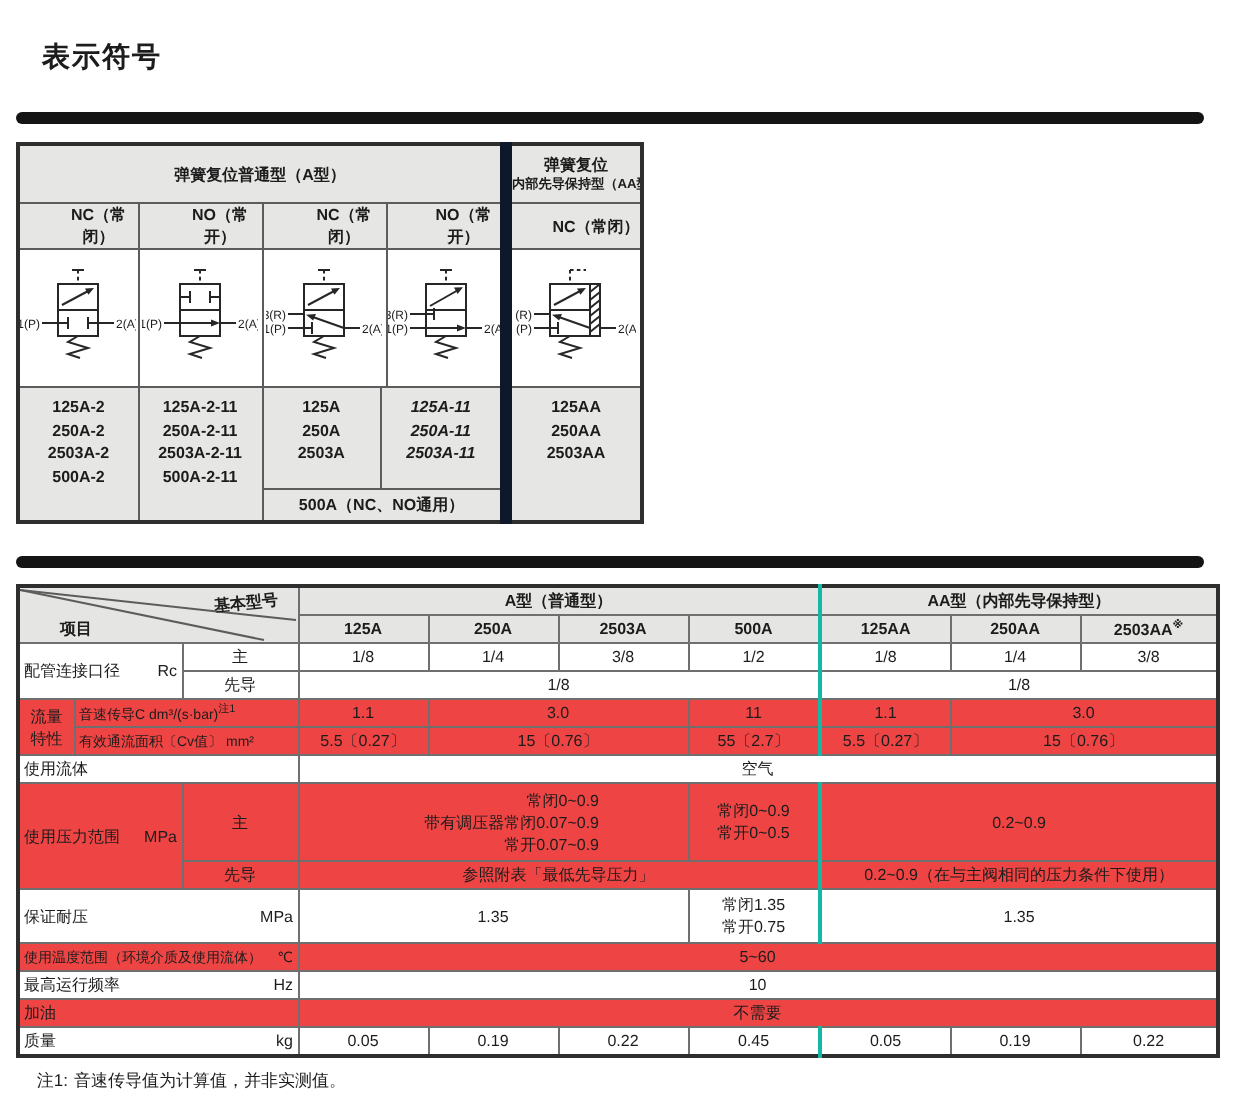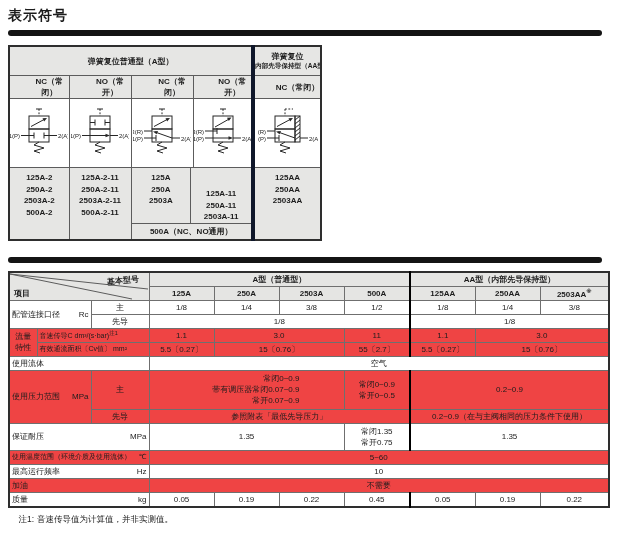--- a/index.html
+++ b/index.html
@@ -1,59 +1,59 @@
 <!DOCTYPE html>
 <html><head>
 <meta charset="utf-8">
 <style>
   html,body{margin:0;padding:0;}
   body{
     width:622px;height:550px;background:#ffffff;color:#1c1c1c;
     font-family:"Liberation Sans","DejaVu Sans",sans-serif;
     -webkit-text-size-adjust:none;overflow:hidden;
   }
-  .section-title{font-size:14px;font-weight:bold;margin:0;padding:7px 0 5px 8px;letter-spacing:1px;}
+  .section-title{font-size:14px;font-weight:bold;margin:13px;padding:7px 0 5px 8px;letter-spacing:1px;}
   .bar{height:6px;background:#141414;border-radius:3px;margin:0 20px 0 8px;}
 
   
   table.t1{border-collapse:collapse;table-layout:fixed;margin:9px 0 16px 8px;width:312px;
     font-size:8px;border:2px solid #2e2e2e;}
   .t1 td{border:1px solid #5c5c5c;text-align:center;padding:0;overflow:hidden;}
   .t1 .hd{background:#e6e6e4;font-weight:bold;}
-  .t1 .sep{border-left:4px solid #0f172a;}
+  .t1 .sep{border-left:6px solid #0f172a;}
   .t1 tr.rh1 td{height:28px;}
   .t1 tr.rh2 td{height:13px;}
   .t1 tr.rh3 td{height:14px;padding-left:20px;}
   .t1 tr.rsym td{height:68px;background:#fff;vertical-align:middle;}
   .t1 tr.rmod td{background:#e6e6e4;font-weight:bold;vertical-align:top;height:62px;line-height:11.5px;}
   .t1 .aa2{font-size:6.6px;white-space:nowrap;}
   .t1 .mlist{padding-top:4px;}
   .split-grid{display:grid;grid-template-columns:1fr 1fr;grid-template-rows:1fr 16px;height:100%;}
   .sg-tl{border-right:1px solid #5c5c5c;padding-top:4px;}
-  .sg-tr{padding-top:20px;}
+  .sg-tr{padding-top:4px;font-style:italic;}
   .sg-b{grid-column:1/3;border-top:1px solid #5c5c5c;line-height:15px;}
   .vs{display:block;margin:0 auto;}
   .vs line,.vs path,.vs polyline,.vs rect{stroke:#262626;stroke-width:1;fill:none;}
   .vs polygon{fill:#262626;stroke:none;}
   .vs text{font-size:6px;fill:#1c1c1c;stroke:none;font-family:"Liberation Sans","DejaVu Sans",sans-serif;}
   .vs .dash{stroke-dasharray:1.8,1.6;}
 
   
   table.t2{border-collapse:collapse;table-layout:fixed;margin:8px 0 0 8px;width:600px;
     font-size:8px;border:2px solid #2e2e2e;}
   .t2 td{border:1px solid #6f6f6f;padding:1px 2px;text-align:center;height:11px;overflow:hidden;}
   .t2 tr.thead td{background:#e5e5e3;font-weight:bold;}
   .t2 tr.shade td{background:#ef4444;}
-  .t2 .sep{border-left:2px solid #000000;text-align:center;}
+  .t2 .sep{border-left:2px solid #14b8a6;text-align:center;}
   .t2 .lab{text-align:left;}
   .labwrap{display:flex;justify-content:space-between;align-items:center;width:100%;}
   .labwrap .u{padding-left:2px;}
   .t2 .tight{font-size:7px;white-space:nowrap;}
   .t2 td.corner{position:relative;padding:0;}
-  .corner .c-item{position:absolute;left:4px;bottom:1px;font-weight:bold;}
+  .corner .c-item{position:absolute;left:20px;bottom:1px;font-weight:bold;}
   .corner .c-model{position:absolute;right:10px;top:2px;font-weight:bold;transform:rotate(-6deg);transform-origin:center;}
   .corner svg{position:absolute;left:0;top:0;}
   .corner svg line{stroke:#5c5c5c;stroke-width:1;}
   .twolines div{line-height:11px;}
   .pcell{padding:2px 0;}
   .pline{display:flex;justify-content:flex-end;padding:0 42px 0 14px;line-height:11px;}
   .sup{font-size:5.5px;vertical-align:super;}
 
   
   .footnotes{margin:6px 0 0 8px;font-size:8.5px;line-height:11px;}

